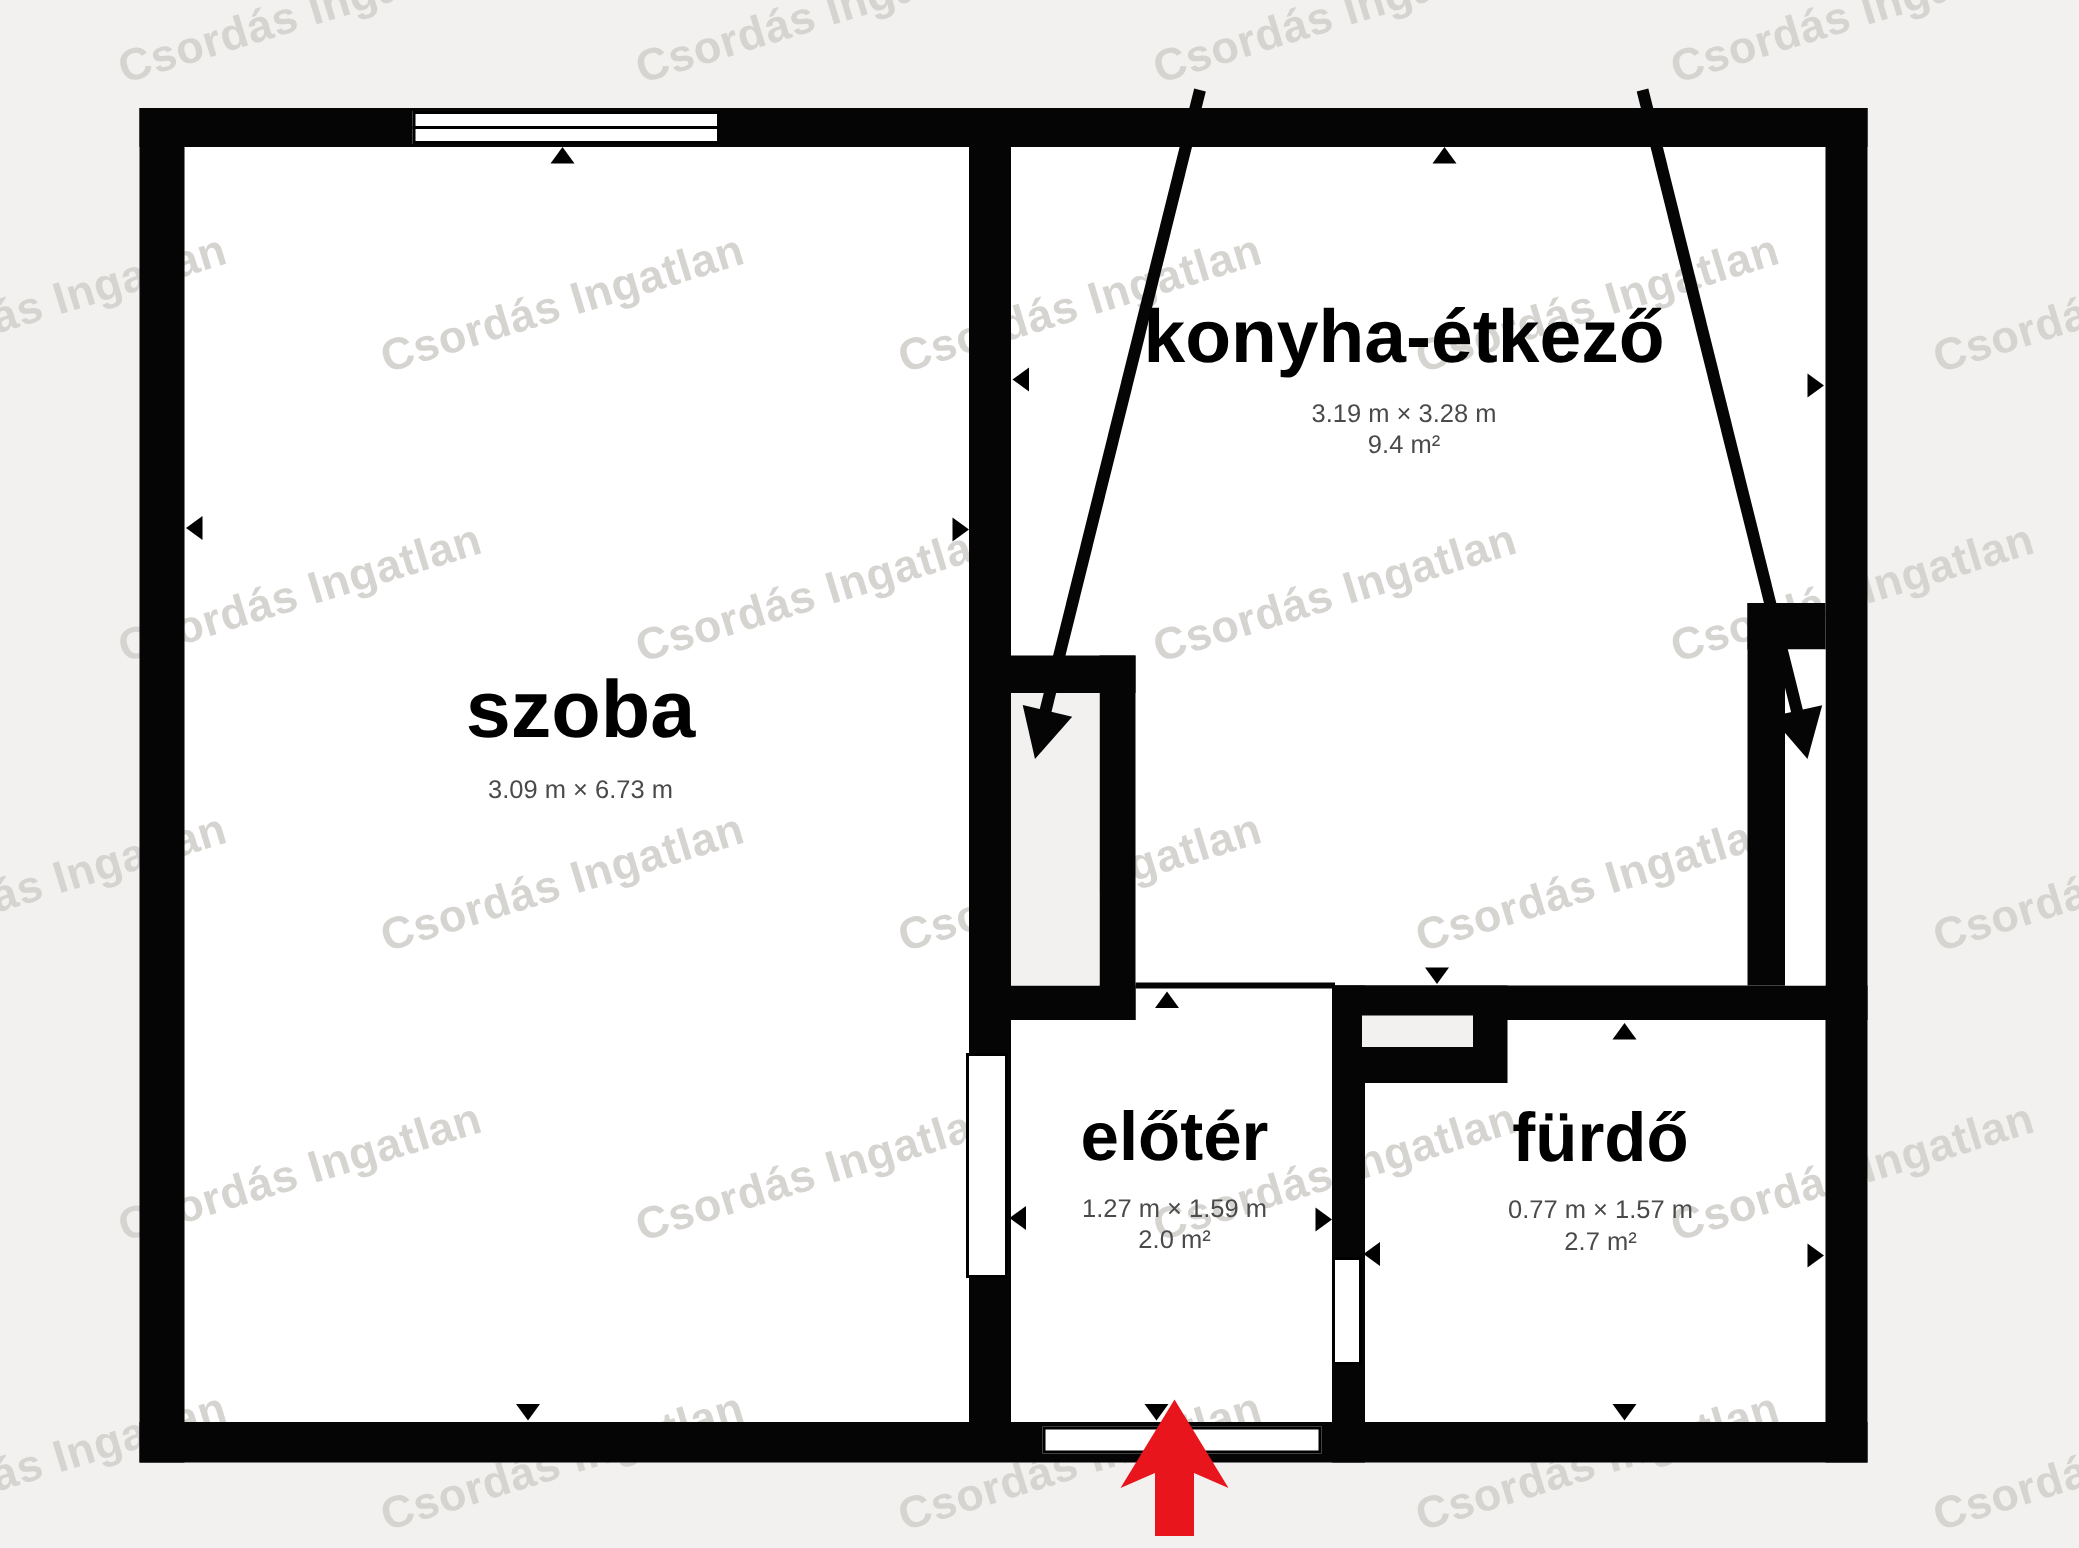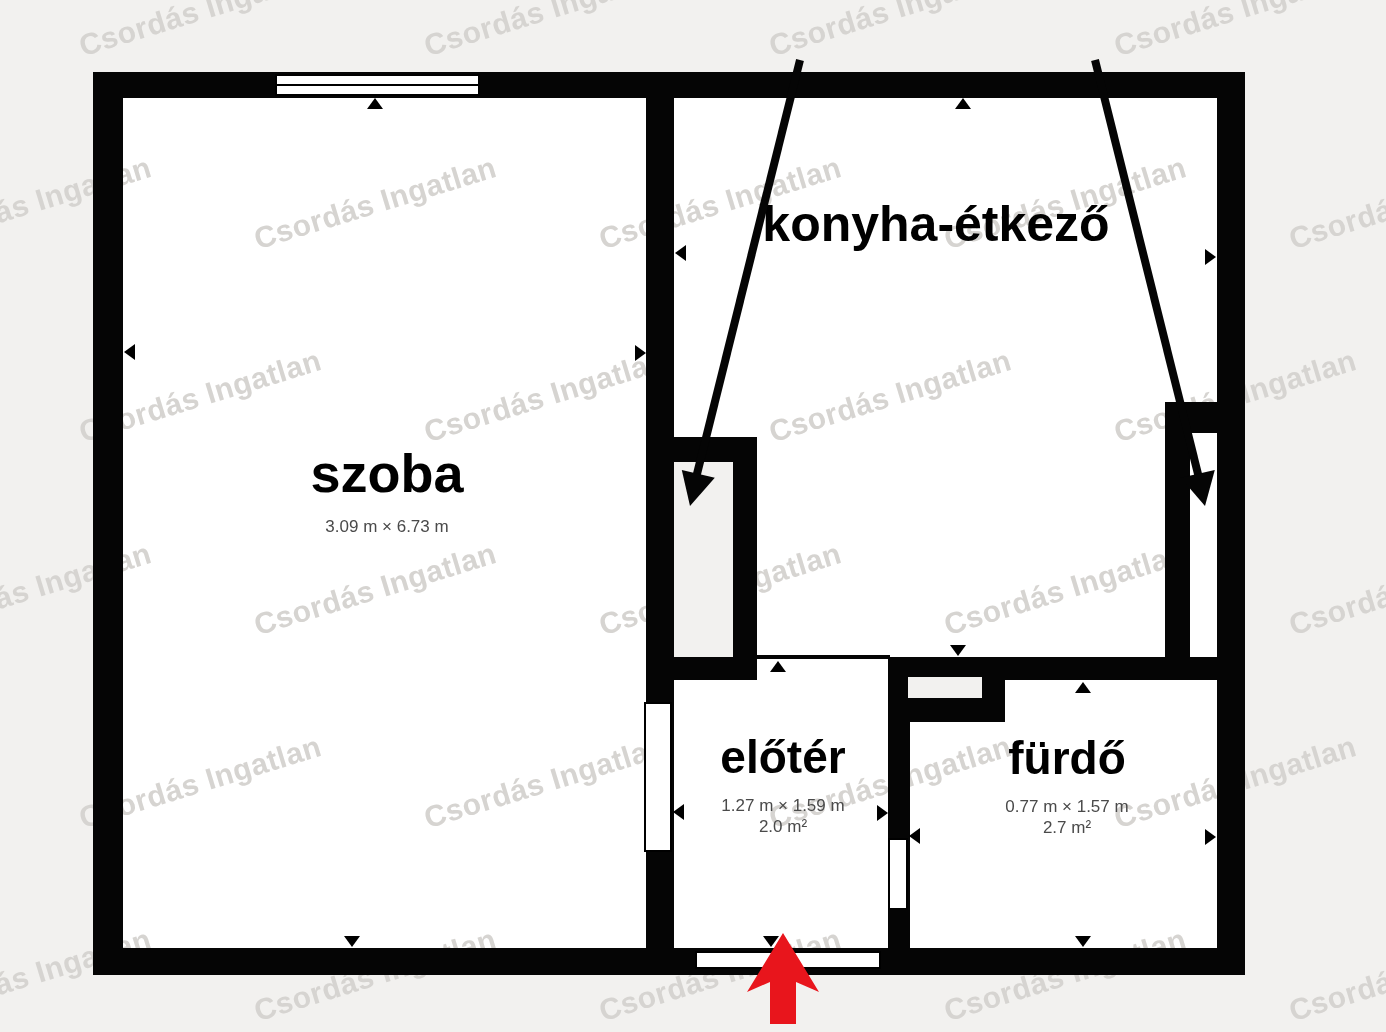--- a/index.html
+++ b/index.html
@@ -131,20 +131,22 @@
   <div class="tri right" style="left:1205px;top:829px;"></div>
 
 
   <div class="room-label" style="left:237px;top:445px;width:300px;text-align:center;">
     <div class="room-name" style="font-size:54px;">szoba</div>
     <div class="room-dims">3.09 m × 6.73 m</div>
   </div>
 
   <div class="room-label" style="left:736px;top:198px;width:400px;">
     <div class="room-name" style="font-size:50px;">konyha-étkező</div>
+    <div class="room-dims">3.19 m × 3.28 m</div>
+    <div class="room-area">9.4 m²</div>
   </div>
 
   <div class="room-label" style="left:658px;top:733px;width:250px;">
     <div class="room-name" style="font-size:46px;">előtér</div>
     <div class="room-dims">1.27 m × 1.59 m</div>
     <div class="room-area">2.0 m²</div>
   </div>
 
   <div class="room-label" style="left:942px;top:734px;width:250px;">
     <div class="room-name" style="font-size:46px;">fürdő</div>

